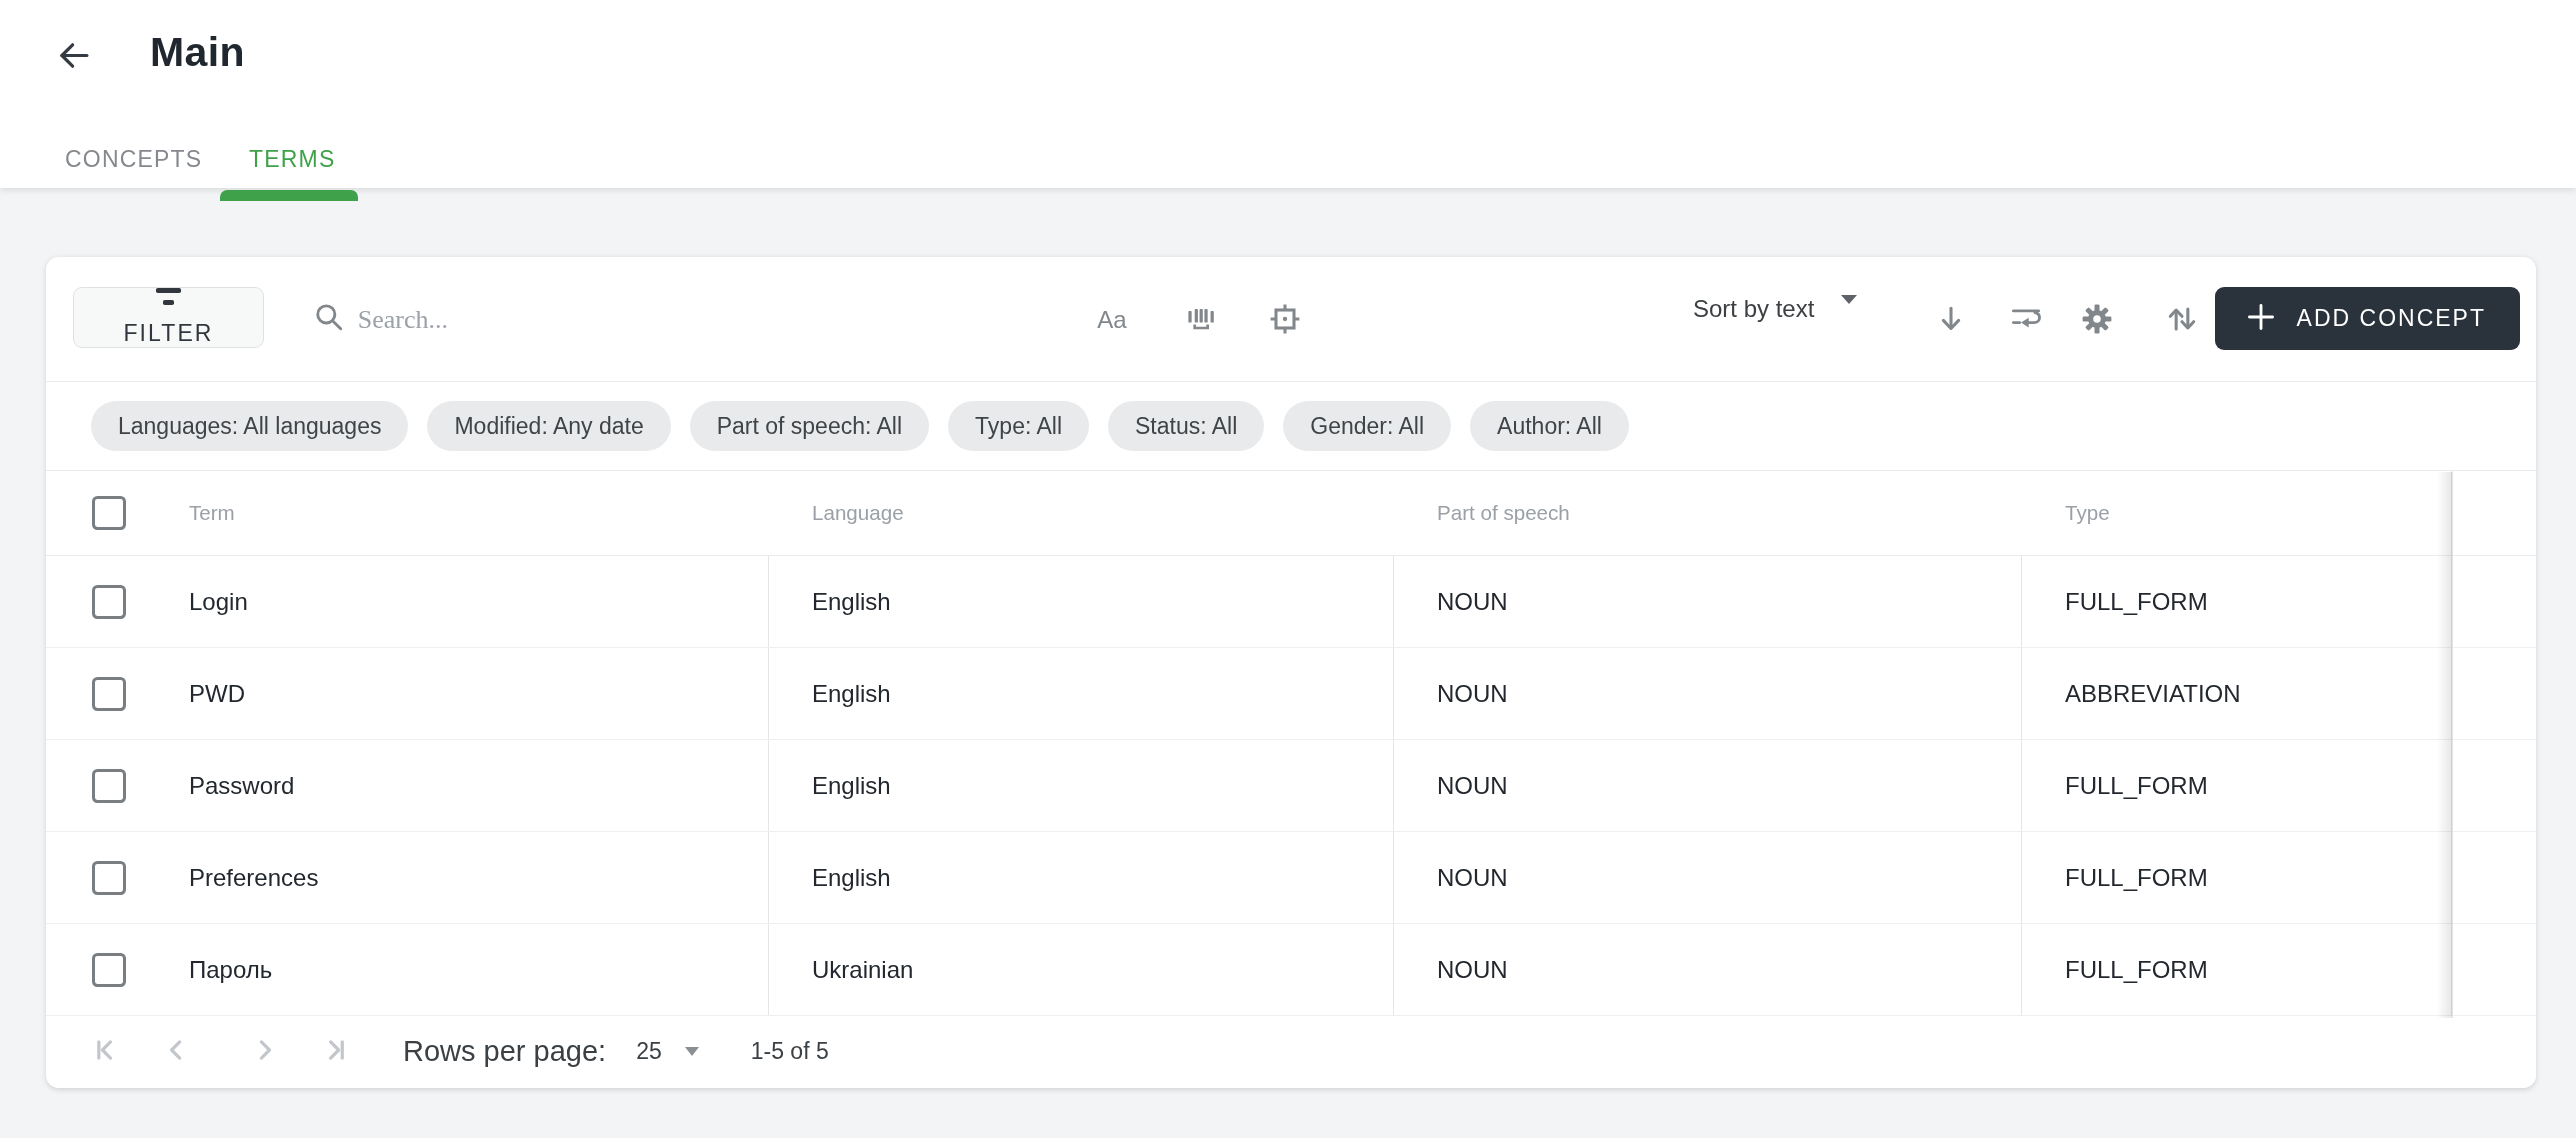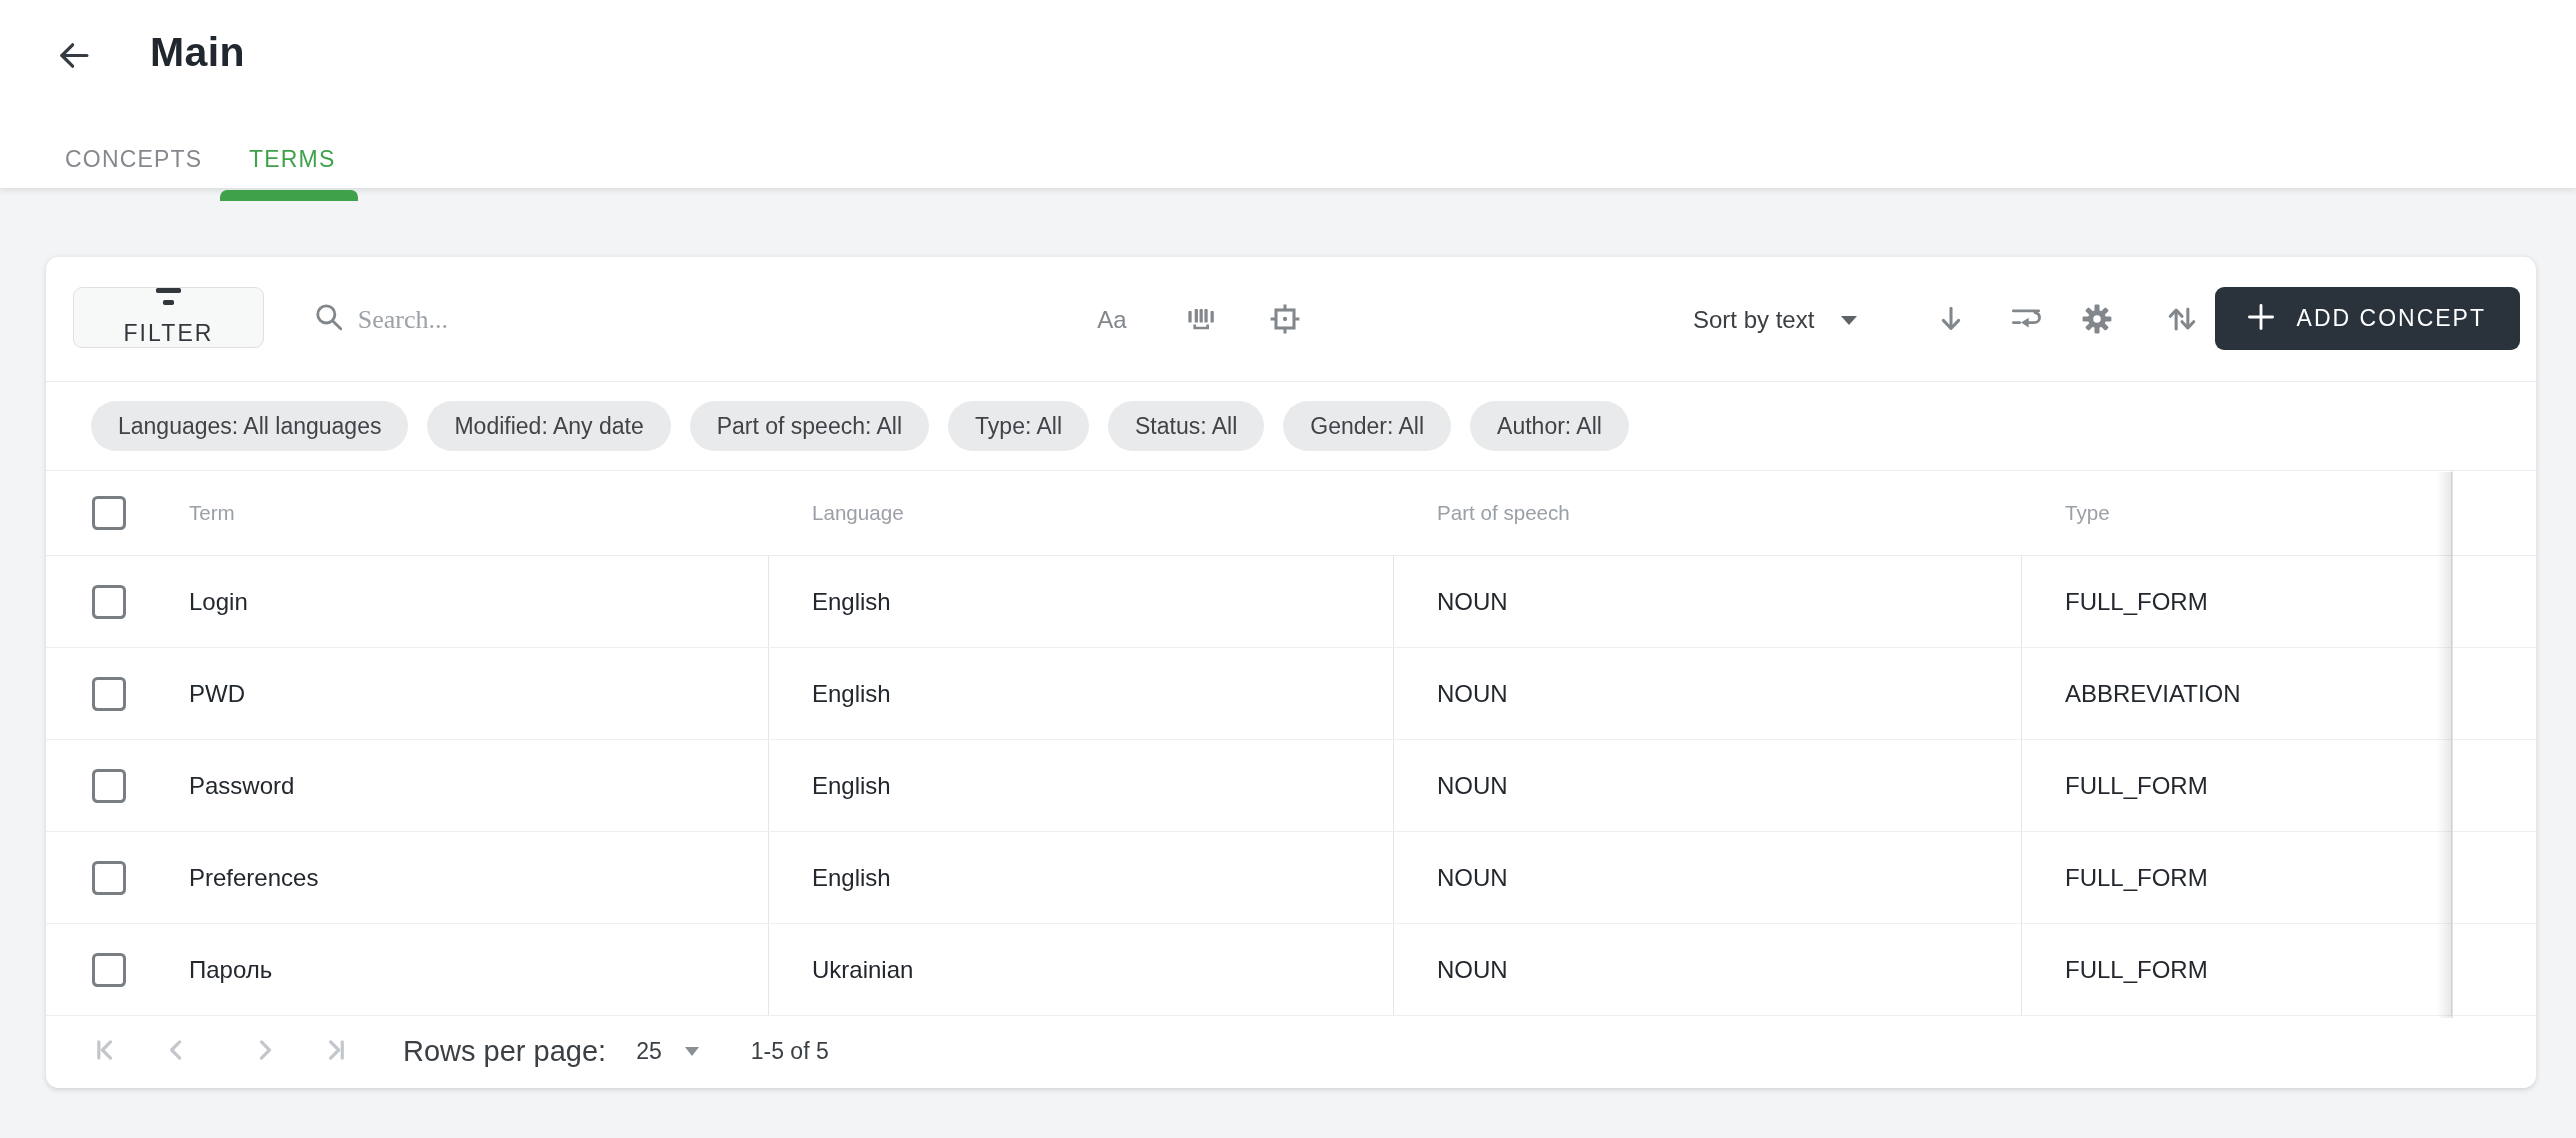--- a/index.html
+++ b/index.html
@@ -72,21 +72,21 @@
     position: absolute; top: 38px; width: 50px; height: 50px;
     background: none; border: none; cursor: pointer;
     display: flex; align-items: center; justify-content: center;
     color: #82878c;
   }
   .aa-btn   { left: 1041px; font-size: 24px; font-weight: 500; color: #82878c; font-family: inherit; }
   .scan-btn { left: 1130px; }
   .focus-btn{ left: 1214px; }
   .sort-group {
     position: absolute; left: 1647px; top: 38px; height: 50px;
-    display: flex; align-items: center; background: none; border: none; cursor: pointer;
+    display: flex; align-items: flex-start; background: none; border: none; cursor: pointer;
   }
   .sort-label { font-size: 24px; color: #3c4043; font-family: inherit; }
   .caret-down {
     width: 0; height: 0; margin-left: 27px;
     border-left: 8px solid transparent; border-right: 8px solid transparent;
     border-top: 9.8px solid #5f6368;
   }
   .dir-btn   { left: 1880px; }
   .wrap-btn  { left: 1955px; }
   .gear-btn  { left: 2026px; }

